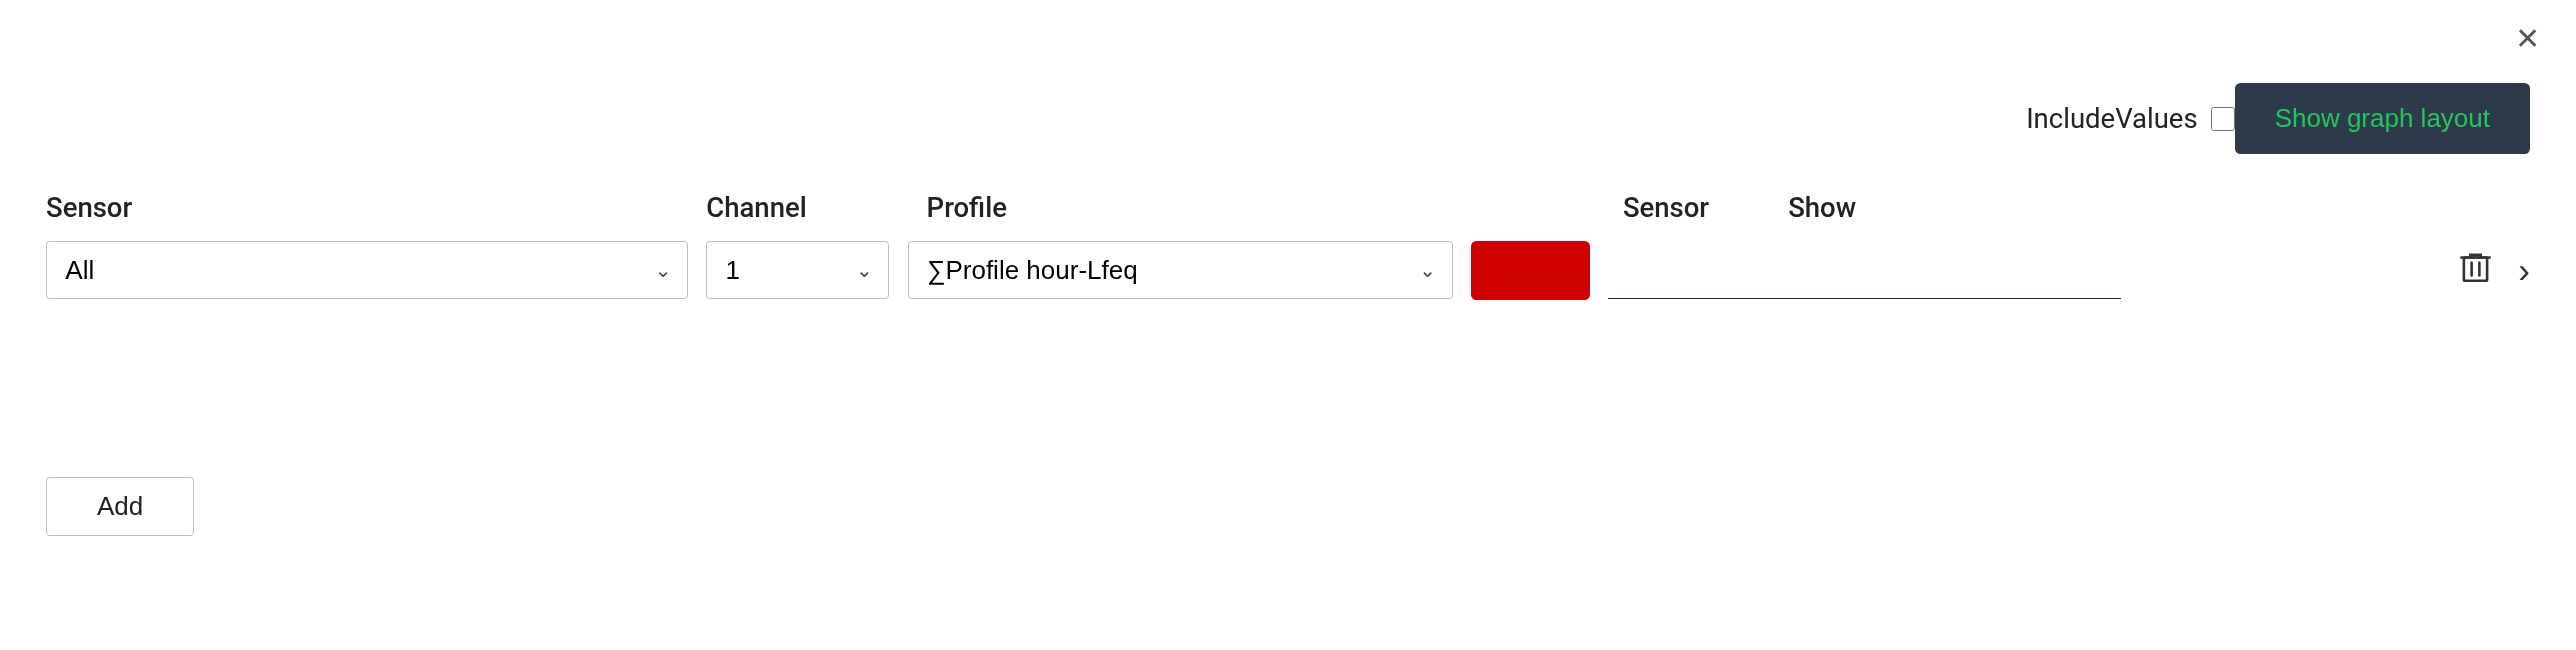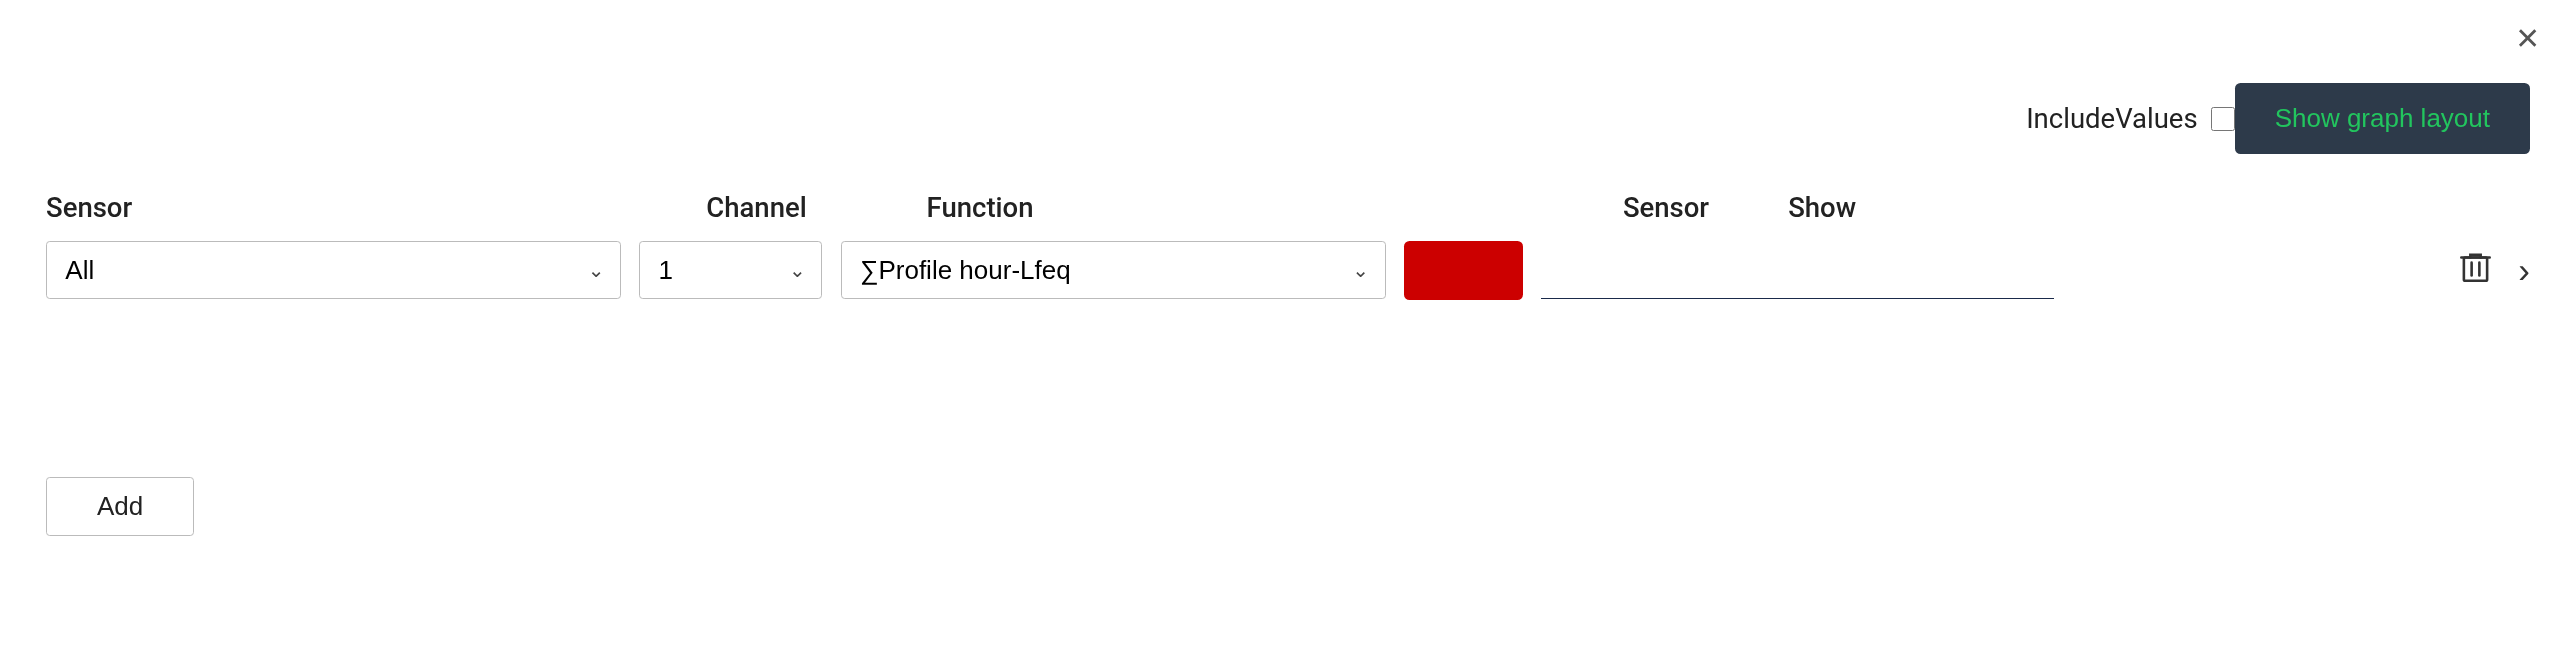--- a/index.html
+++ b/index.html
@@ -118,21 +118,21 @@
       position: absolute;
       right: 16.5px;
       top: 50%;
       transform: translateY(-50%);
       pointer-events: none;
       font-size: 20px;
       color: #444;
     }
 
     .sensor-wrapper {
-      width: 575px;
+      width: 642px;
       border-radius: 17px;
     }
 
     .channel-wrapper {
       width: 183px;
       margin-left: 18.3px;
     }
 
     .function-wrapper {
       width: 545px;
@@ -206,21 +206,21 @@
     <input type="checkbox" style="">
   </div>
   <button class="show-graph-btn">Show graph layout</button>
 </div>
 
 <div class="table-section">
 
   <div class="col-headers">
     <div class="col-header col-sensor">Sensor</div>
     <div class="col-header col-channel">Channel</div>
-    <div class="col-header col-function">Function</div>
+    <div class="col-header col-function">Profile</div>
     <div class="col-header col-color">Sensor</div>
     <div class="col-header col-label">Show</div>
   </div>
 
   <div class="row">
 
     <div class="select-wrapper sensor-wrapper">
       <select>
         <option>All</option>
       </select>

